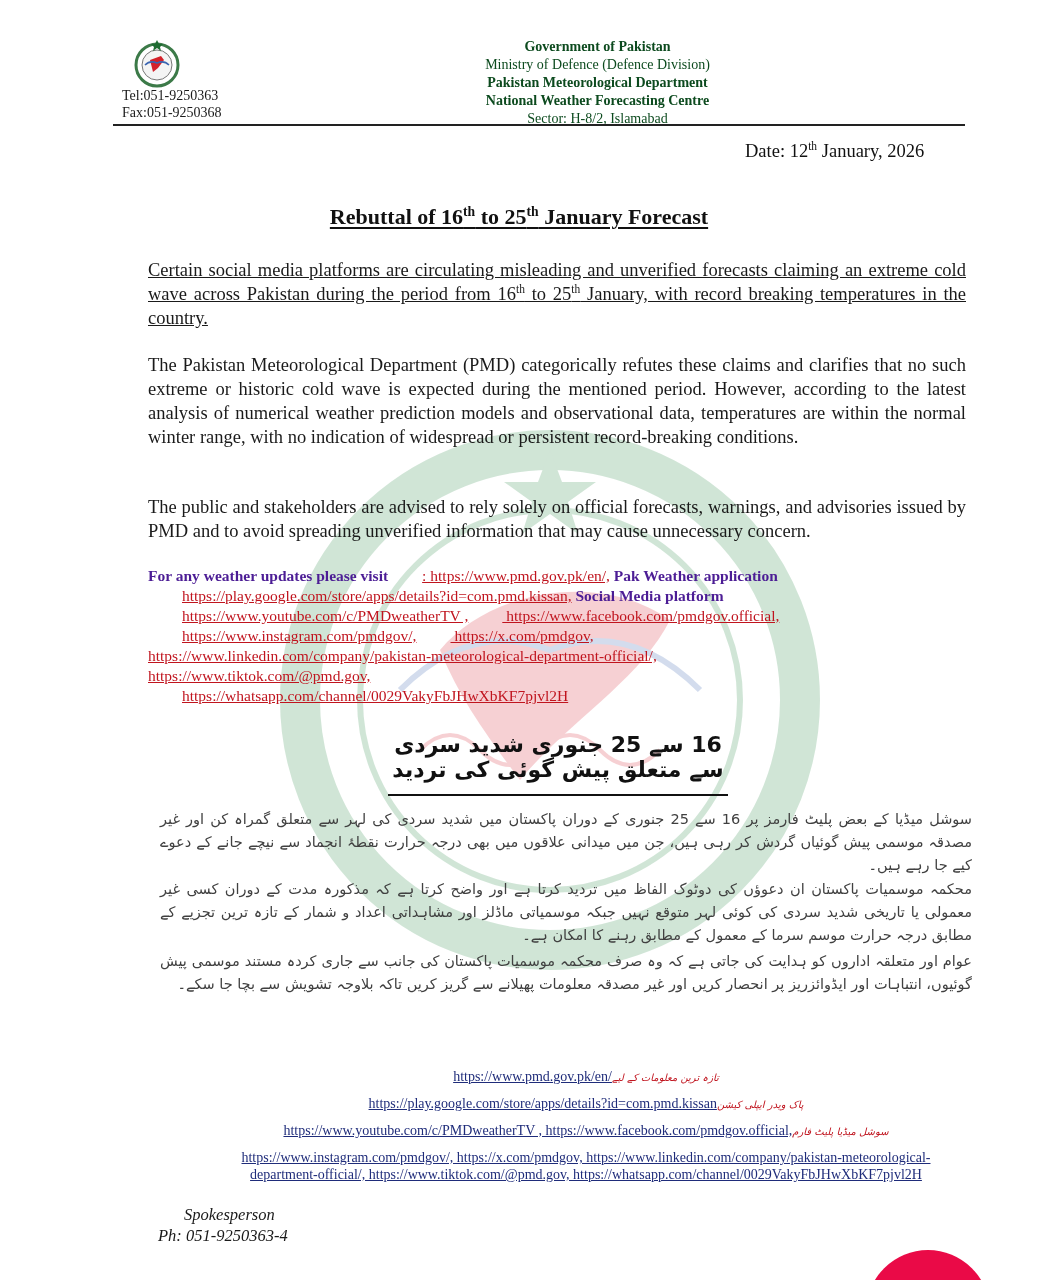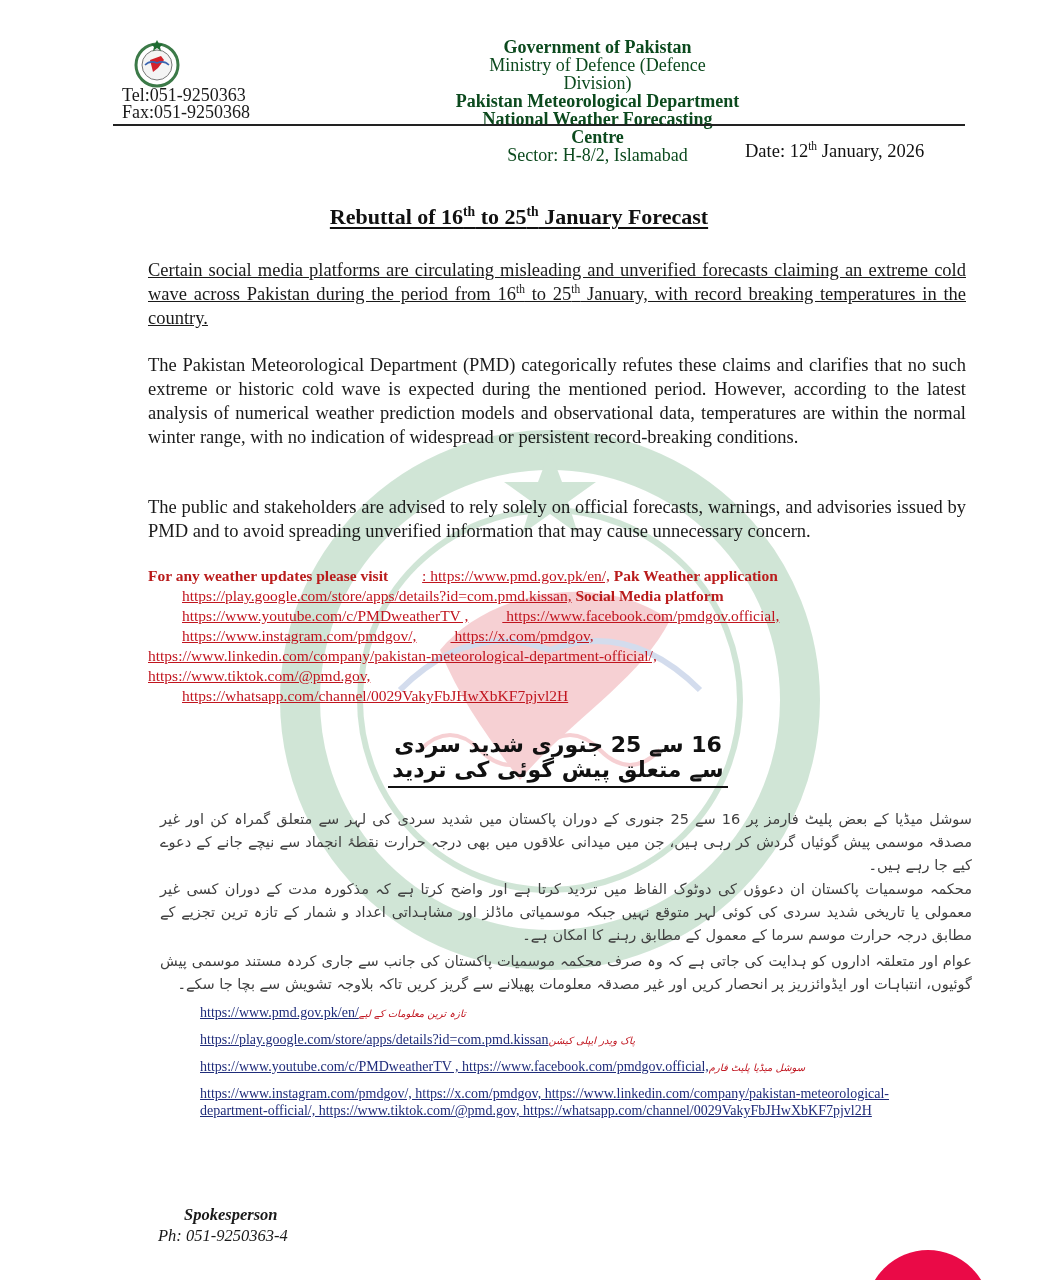--- a/index.html
+++ b/index.html
@@ -7,50 +7,50 @@
     body { position: relative; font-family: "Liberation Serif", serif; color: #111; }
 
     .watermark {
       position: absolute; left: 270px; top: 420px; width: 560px; height: 560px;
       border-radius: 50%; pointer-events: none; opacity: 0.22;
     }
     .watermark svg { width: 100%; height: 100%; }
 
     .header { position: absolute; left: 0; top: 0; width: 1051px; height: 130px; }
     .logo { position: absolute; left: 128px; top: 38px; width: 58px; height: 50px; }
-    .contact { position: absolute; left: 122px; top: 87px; font-size: 18px; line-height: 17px; color: #1a1a1a; }
-    .org { position: absolute; left: 455px; top: 38px; width: 285px; text-align: center; font-size: 18px; line-height: 18px; color: #0c4a1e; }
+    .contact { position: absolute; left: 122px; top: 87px; font-size: 14px; line-height: 17px; color: #1a1a1a; }
+    .org { position: absolute; left: 455px; top: 38px; width: 285px; text-align: center; font-size: 14px; line-height: 18px; color: #0c4a1e; }
     .org .b { font-weight: bold; }
     .header-rule { position: absolute; left: 113px; top: 124px; width: 852px; height: 2px; background: #222; }
 
     .date { position: absolute; left: 745px; top: 141px; font-size: 18.5px; font-weight: normal; color: #111; }
     .date sup, .title sup { font-size: 62%; vertical-align: super; line-height: 0; }
 
     .title { position: absolute; left: 0; width: 1038px; top: 204px; text-align: center; font-size: 22px; font-weight: bold; }
     .title span.u { text-decoration: underline; text-decoration-thickness: 2px; text-underline-offset: 3px; }
 
     .para { position: absolute; left: 148px; width: 818px; font-size: 18.5px; line-height: 24px; text-align: justify; color: #1a1a1a; }
     .para sup { font-size: 62%; vertical-align: super; line-height: 0; }
 
     .links-block { position: absolute; left: 148px; top: 566px; width: 760px; font-size: 15.5px; line-height: 20px; color: #c0141e; }
-    .links-block b { font-weight: bold; color: #b91c1c; }
+    .links-block b { font-weight: bold; color: #4c1d95; }
     .links-block a { color: #c0141e; text-decoration: underline; padding-left: 34px; }
 
-    .urdu-title { position: absolute; left: 388px; top: 732px; width: 340px; text-align: center; direction: rtl; font-size: 22px; font-weight: bold; font-family: "DejaVu Sans", sans-serif; border-bottom: 2px solid #111; padding-bottom: 4px; }
+    .urdu-title { position: absolute; left: 388px; top: 732px; width: 340px; text-align: center; direction: rtl; font-size: 22px; font-weight: bold; font-family: "DejaVu Sans", sans-serif; border-bottom: 2px solid #111; padding-bottom: 12px; }
 
     .urdu-body { position: absolute; left: 160px; width: 812px; direction: rtl; text-align: justify; font-family: "DejaVu Sans", sans-serif; font-size: 14.5px; line-height: 23px; color: #404040; }
 
-    .urdu-links { position: absolute; left: 200px; top: 1000px; width: 772px; font-size: 14px; line-height: 26px; color: #1f2c7a; text-align: left; }
+    .urdu-links { position: absolute; left: 200px; top: 1064px; width: 772px; font-size: 14px; line-height: 26px; color: #1f2c7a; text-align: center; }
     .urdu-links .row { display: block; }
     .urdu-links a { color: #1f2c7a; text-decoration: underline; }
     .urdu-links .lbl { color: #c0141e; font-family: "DejaVu Sans", sans-serif; font-size: 10px; direction: rtl; font-style: italic; }
     .urdu-links .multi { line-height: 17px; margin-top: 4px; }
 
     .sign { position: absolute; left: 158px; top: 1204px; font-style: italic; font-size: 16.5px; line-height: 21px; color: #1a1a1a; }
-    .sign .name { padding-left: 26px; display: block; font-weight: bold; }
+    .sign .name { padding-left: 26px; display: block; }
 
     .fab { position: absolute; left: 866px; top: 1250px; width: 124px; height: 124px; border-radius: 50%; background: #ea0a47; }
   </style>
 </head>
 <body>
 
 <div class="watermark">
   <svg viewBox="0 0 560 560">
     <circle cx="280" cy="280" r="250" fill="none" stroke="#2e8b4a" stroke-width="40"></circle>
     <circle cx="280" cy="280" r="190" fill="none" stroke="#2e8b4a" stroke-width="6"></circle>

